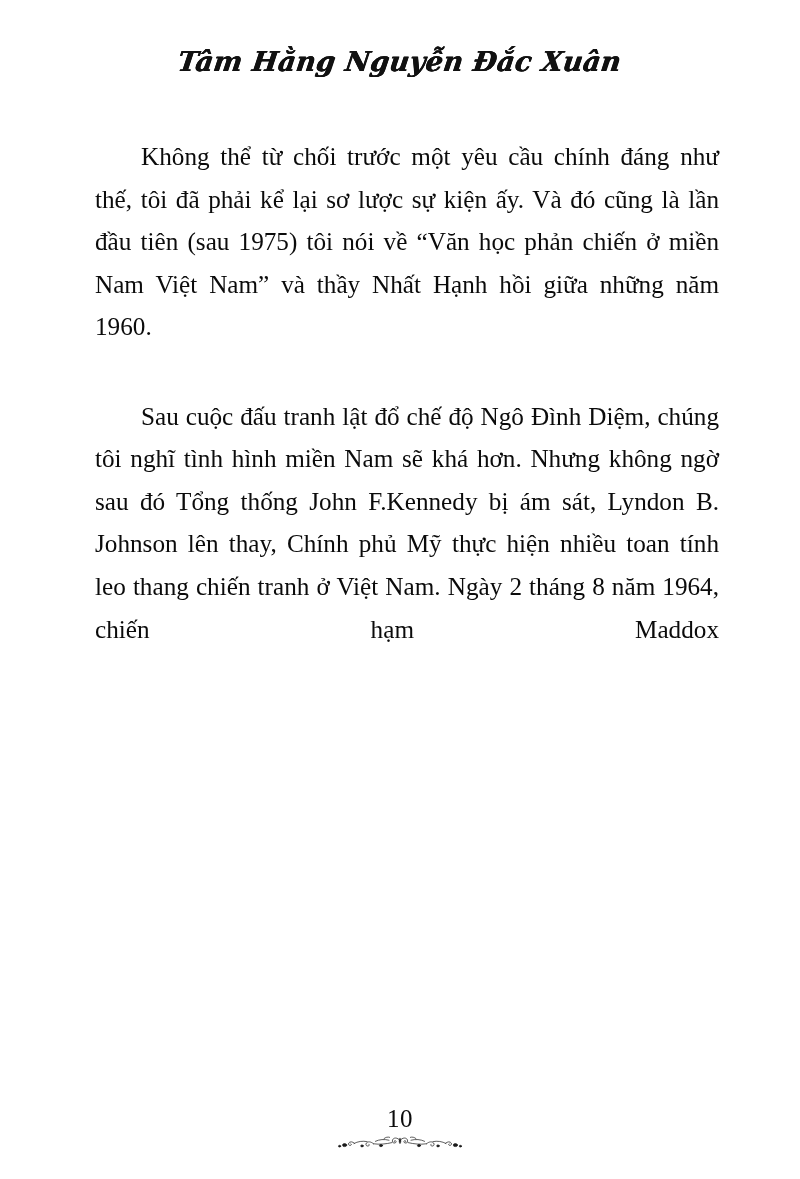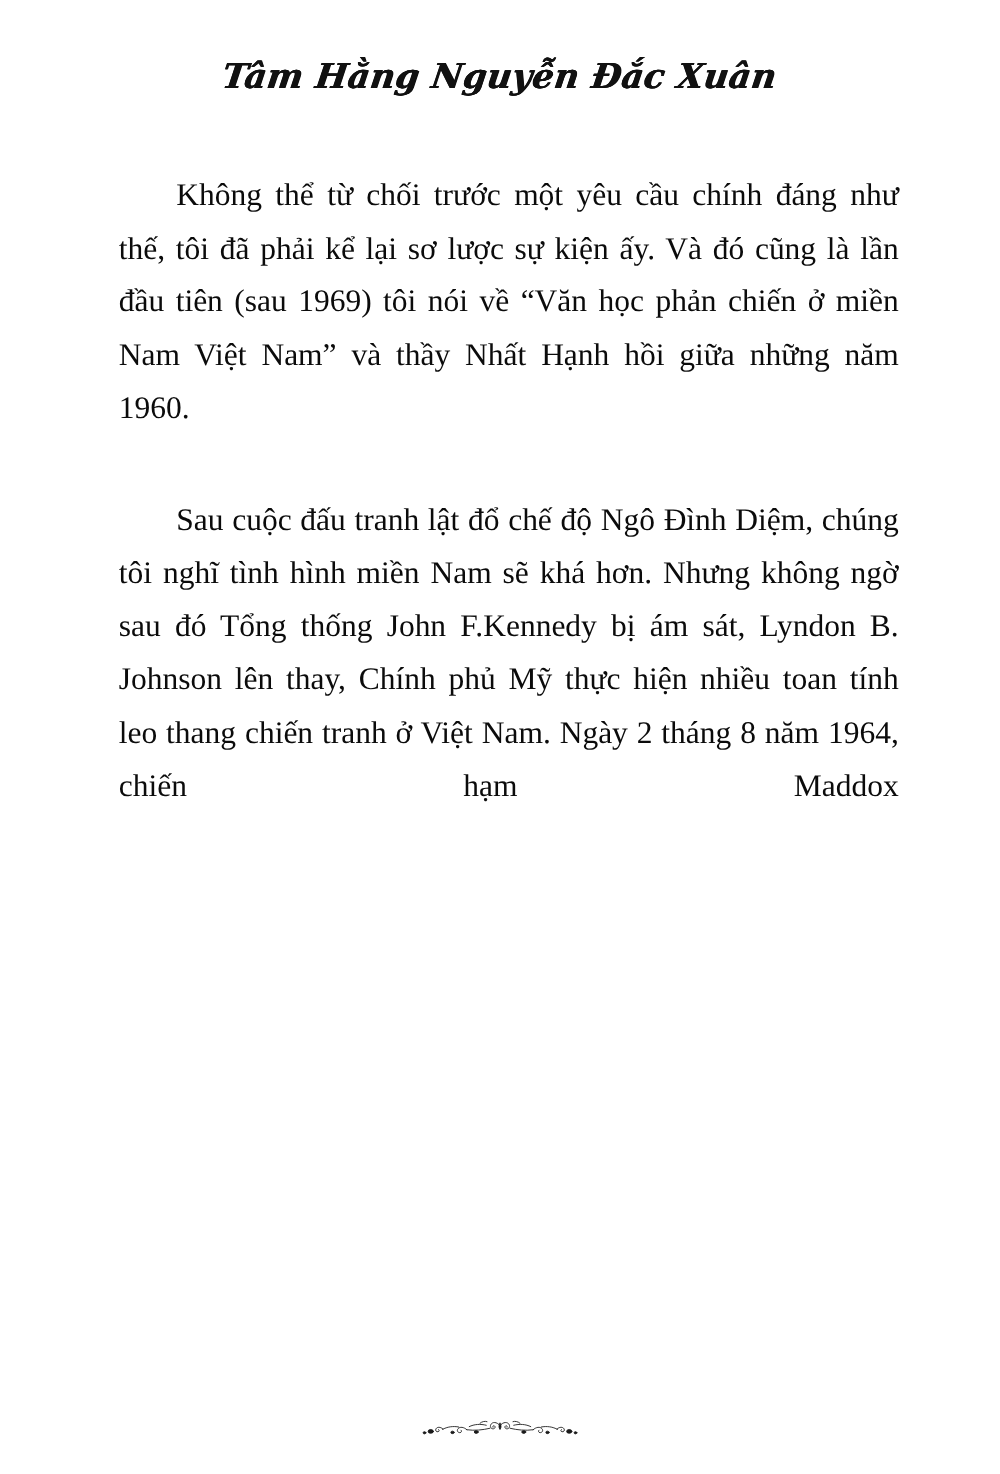--- a/index.html
+++ b/index.html
@@ -107,26 +107,27 @@
   <div class="running-head">
     <span class="running-head-text">Tâm Hằng Nguyễn Đắc Xuân</span>
   </div>
 
   <div class="textblock">
 
 
 
 
 
-    <p class="para">Không thể từ chối trước một yêu cầu chính đáng như thế, tôi đã phải kể lại sơ lược sự kiện ấy. Và đó cũng là lần đầu tiên (sau 1969) tôi nói về “Văn học phản chiến ở miền Nam Việt Nam” và thầy Nhất Hạnh hồi giữa những năm 1960.</p>
+    <p class="para">Không thể từ chối trước một yêu cầu chính đáng như thế, tôi đã phải kể lại sơ lược sự kiện ấy. Và đó cũng là lần đầu tiên (sau 1975) tôi nói về “Văn học phản chiến ở miền Nam Việt Nam” và thầy Nhất Hạnh hồi giữa những năm 1960.</p>
 
     <p class="para">Sau cuộc đấu tranh lật đổ chế độ Ngô Đình Diệm, chúng tôi nghĩ tình hình miền Nam sẽ khá hơn. Nhưng không ngờ sau đó Tổng thống John F.Kennedy bị ám sát, Lyndon B. Johnson lên thay, Chính phủ Mỹ thực hiện nhiều toan tính leo thang chiến tranh ở Việt Nam. Ngày 2 tháng 8 năm 1964, chiến hạm Maddox</p>
 
   </div>
 
+  <div class="folio">10</div>
 
   <div class="ornament">
     <svg width="126" height="20" viewBox="0 0 126 20" aria-hidden="true">
       <g fill="#1a1a1a" stroke="#1a1a1a" stroke-width="0.7" stroke-linecap="round">
         <path d="M63 8.4 c-2.6 -3.1 -6.2 -3.1 -7.4 -0.6 c-0.9 1.9 0.6 3.6 2.3 3.2 c1.3 -0.3 1.6 -1.8 0.6 -2.3 c-0.8 -0.4 -1.6 0.3 -1.2 1.1" fill="none"></path>
         <path d="M63 8.4 c2.6 -3.1 6.2 -3.1 7.4 -0.6 c0.9 1.9 -0.6 3.6 -2.3 3.2 c-1.3 -0.3 -1.6 -1.8 -0.6 -2.3 c0.8 -0.4 1.6 0.3 1.2 1.1" fill="none"></path>
         <path d="M63 6.6 c-1.1 1.4 -1.1 3.6 0 5 c1.1 -1.4 1.1 -3.6 0 -5 z"></path>
         <path d="M55 10.6 c-6 1.4 -12 2.1 -18.5 1.2" fill="none"></path>
         <path d="M71 10.6 c6 1.4 12 2.1 18.5 1.2" fill="none"></path>
         <path d="M52 8.2 c-4.6 -1.2 -9.6 -0.9 -13.6 1.1" fill="none"></path>

